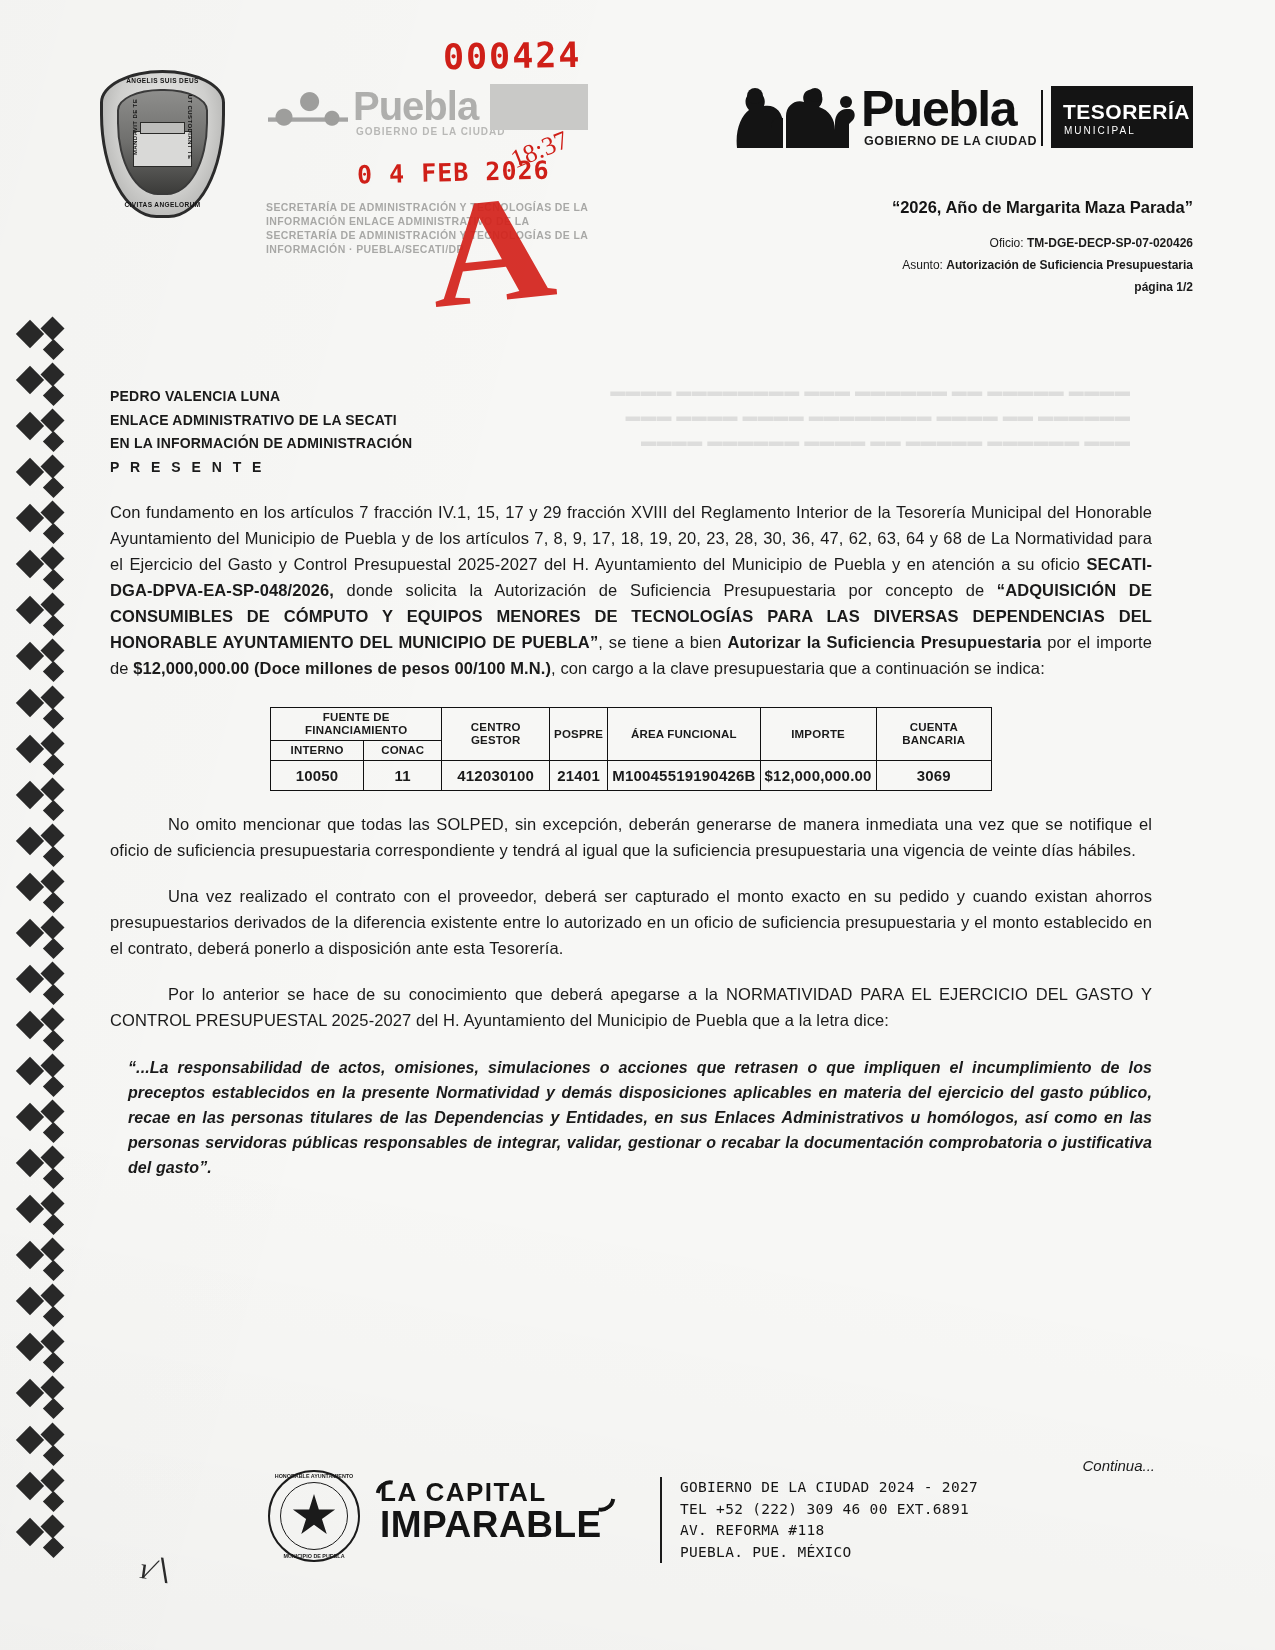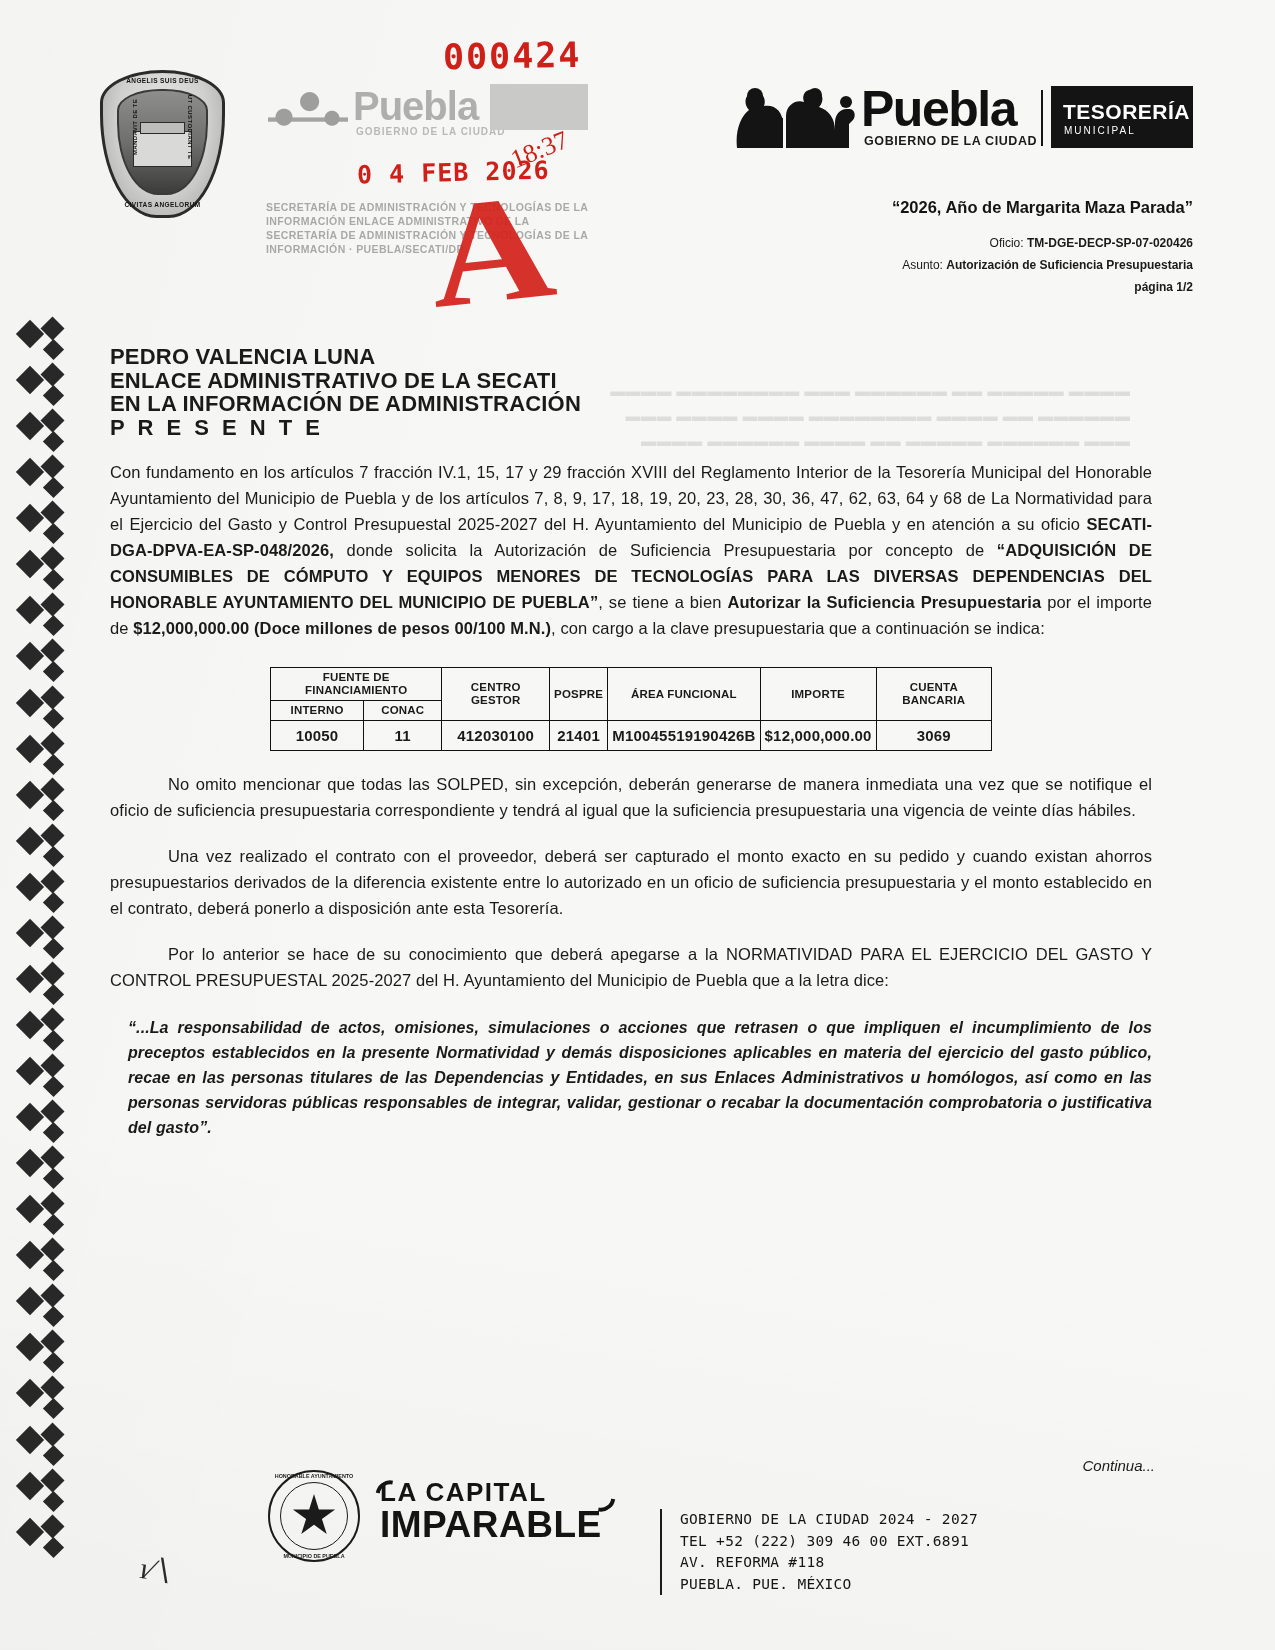--- a/index.html
+++ b/index.html
@@ -307,24 +307,25 @@
   }
   .oficio-block b { font-weight: bold; }
   
   .body-wrap {
     position: absolute;
     left: 110px;
     top: 345px;
     width: 1042px;
   }
   .addressee {
-    font-size: 22px;
+    font-size: 14px;
     font-weight: bold;
     line-height: 23.5px;
     letter-spacing: 0.2px;
+    margin-top: 40px;
   }
   .addressee .spaced { letter-spacing: 3.5px; }
   p.para {
     font-size: 16.5px;
     line-height: 26px;
     text-align: justify;
     margin: 20px 0 0 0;
     letter-spacing: 0.1px;
   }
   p.para.indent { text-indent: 58px; }
@@ -450,21 +451,20 @@
     position: absolute;
     left: 660px;
     top: 1477px;
     padding-left: 18px;
     border-left: 2px solid #1b1b1b;
     font-family: "DejaVu Sans Mono", monospace;
     font-size: 14.5px;
     line-height: 21.5px;
     letter-spacing: 0.3px;
     color: #151515;
-    margin-top: 32px;
   }
   .scribble {
     position: absolute;
     left: 140px;
     top: 1552px;
     font-size: 30px;
     font-family: "Liberation Serif", serif;
     color: #2a2a2a;
     transform: rotate(8deg);
   }

